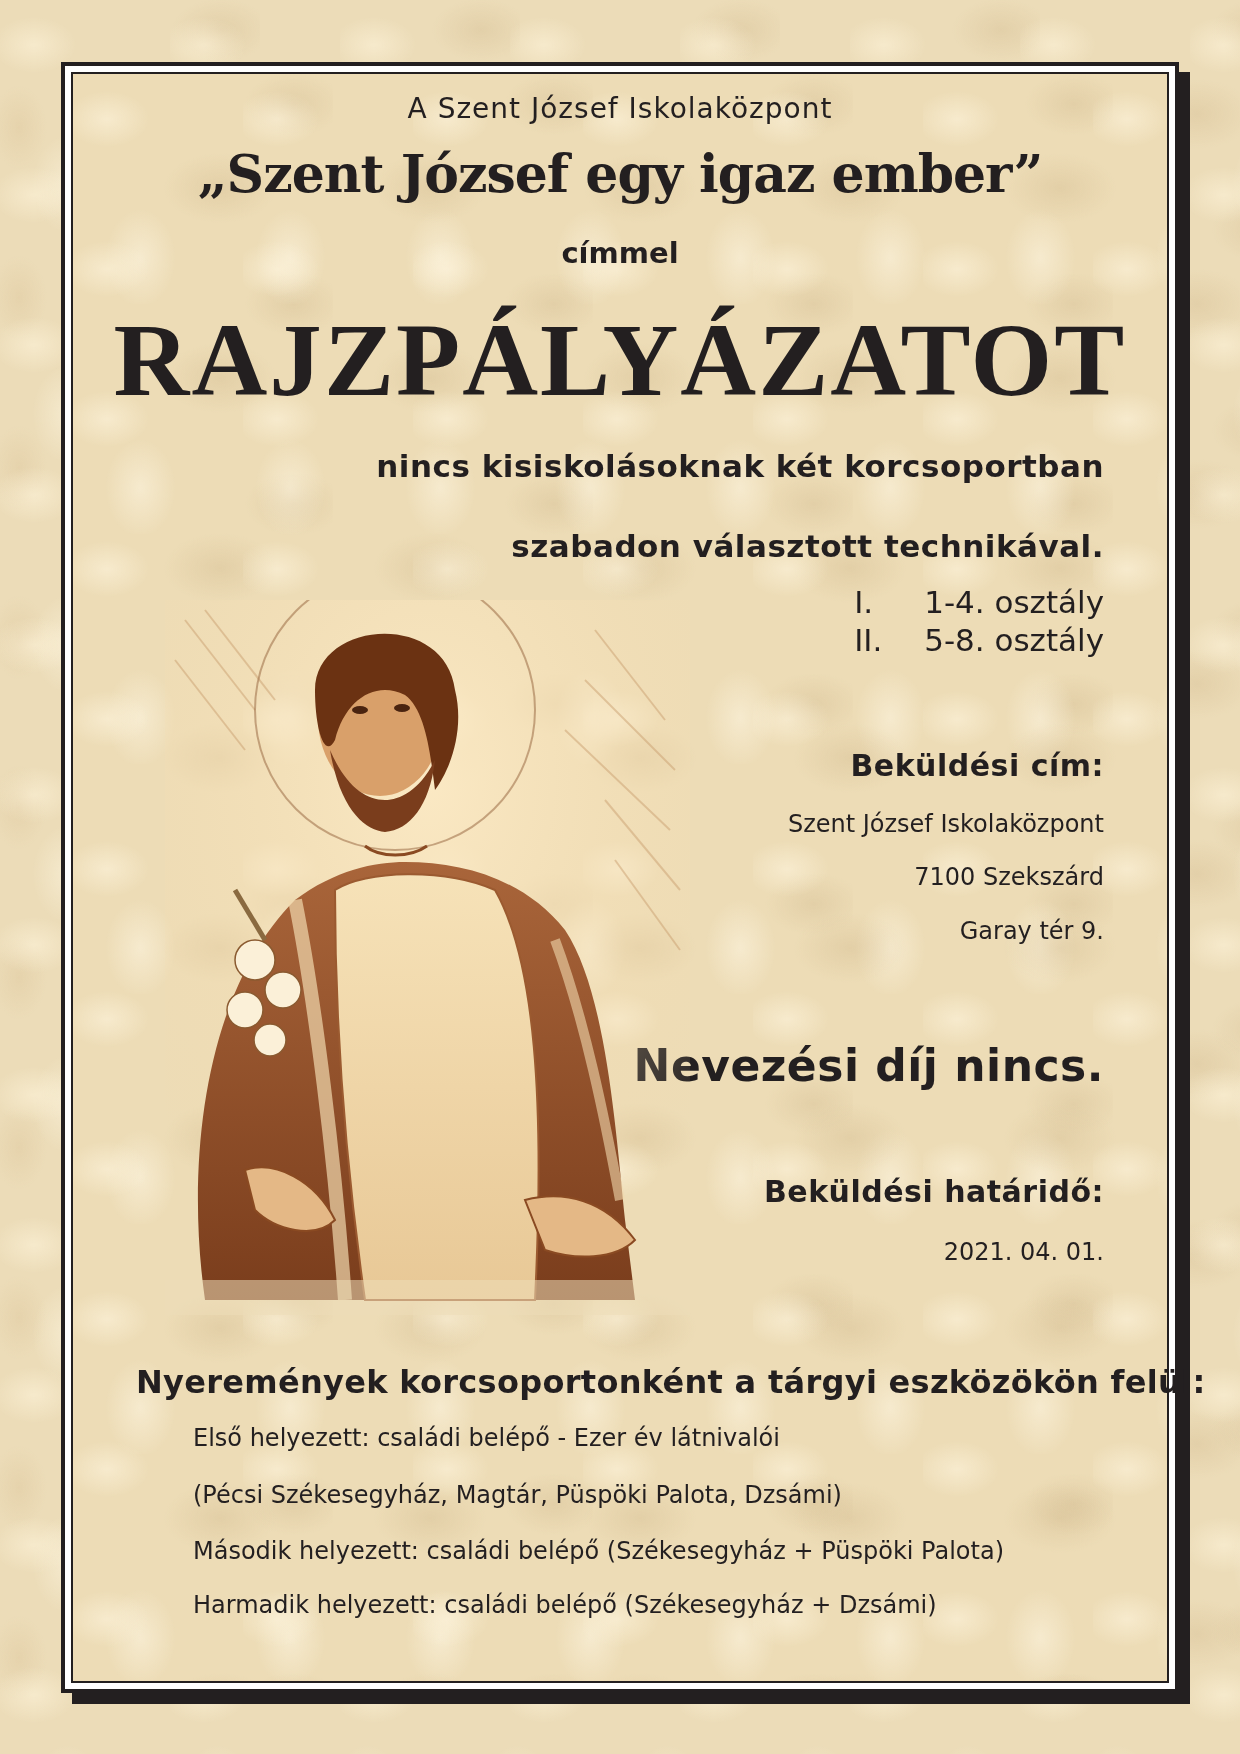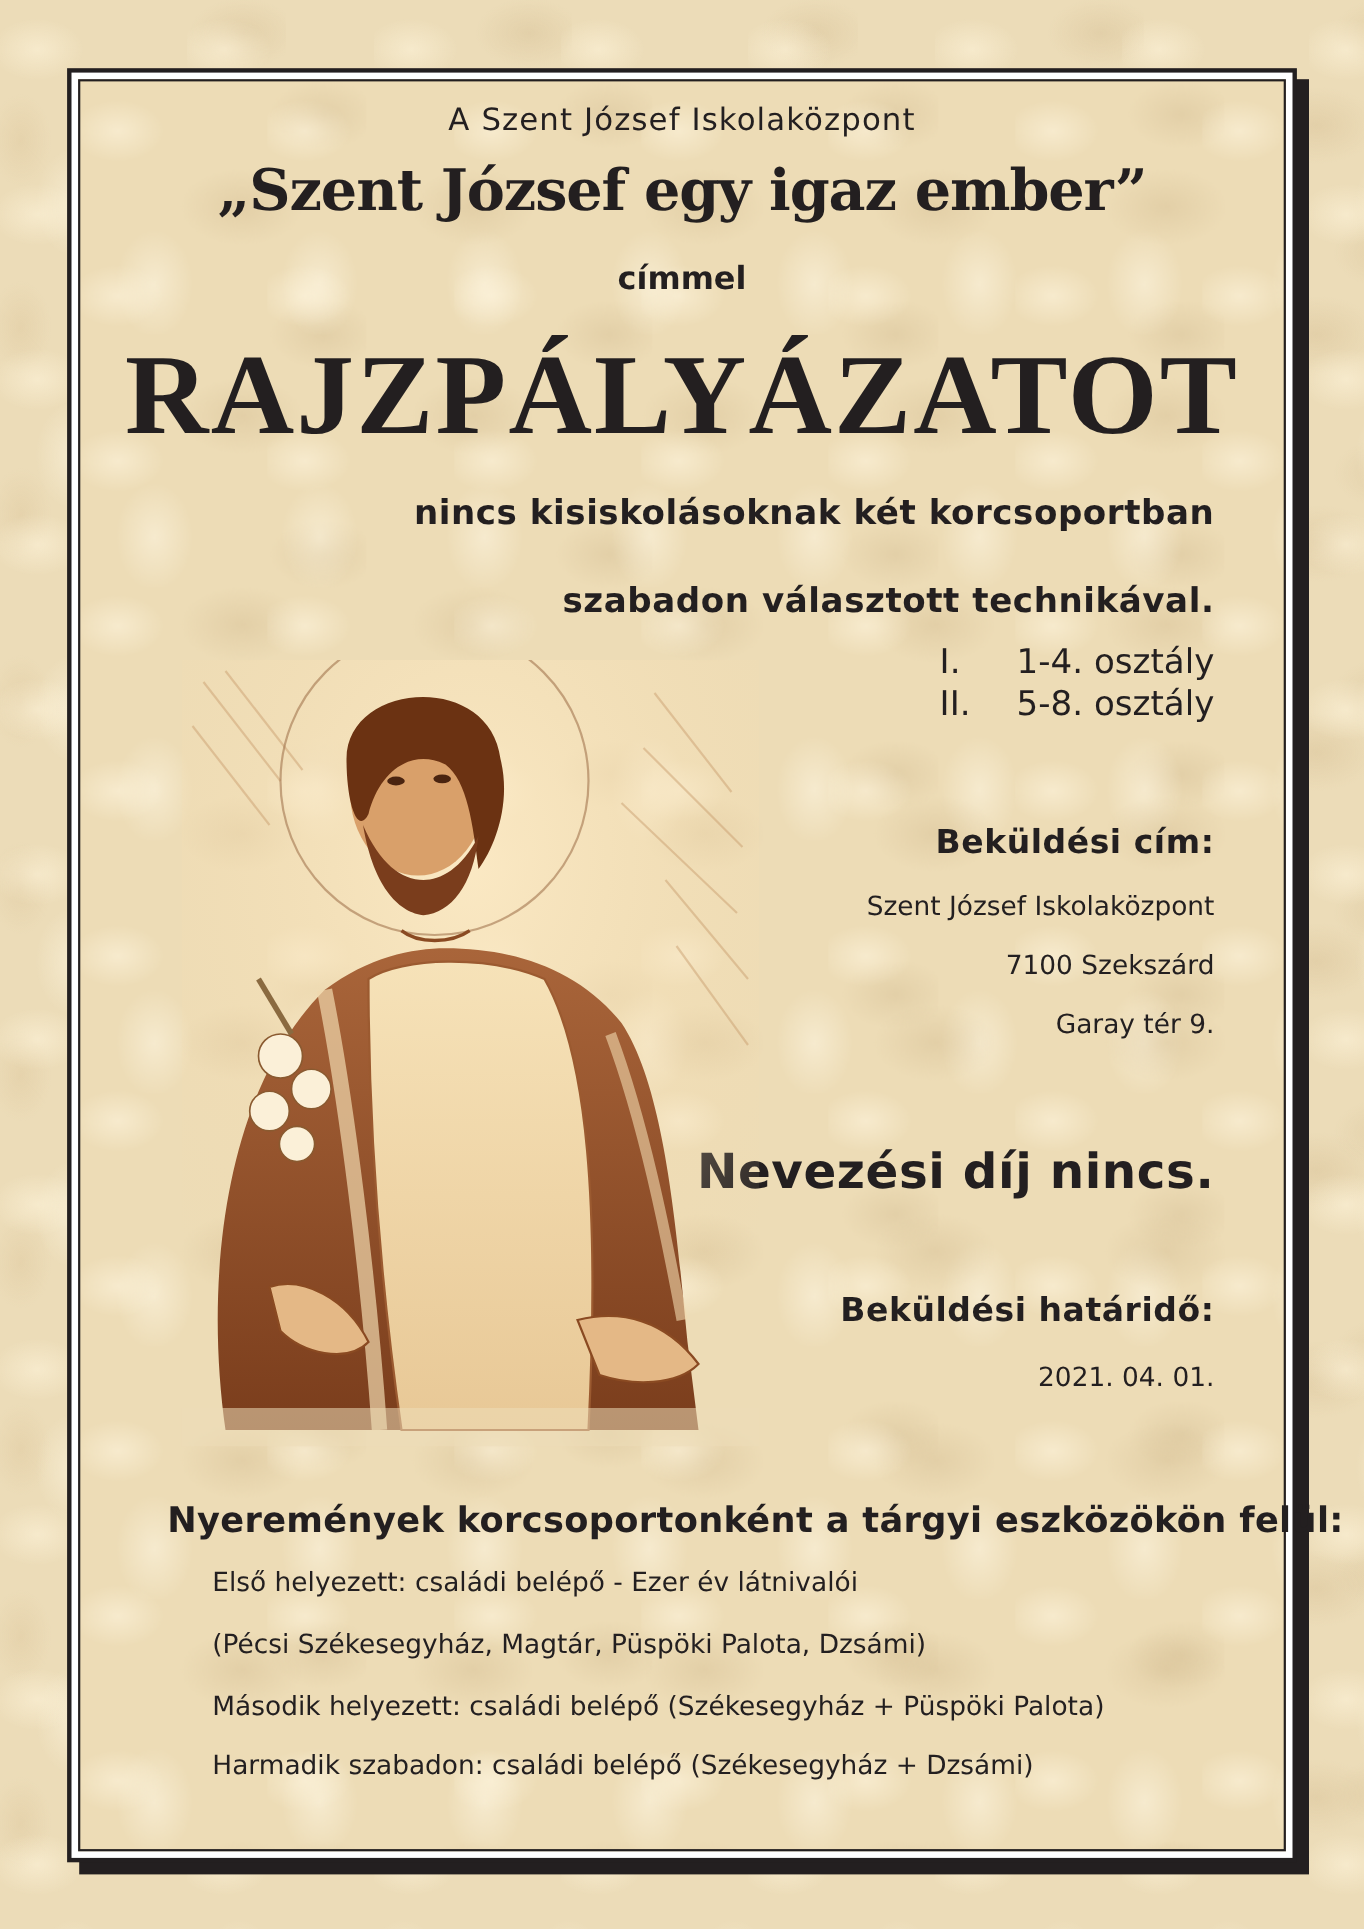--- a/index.html
+++ b/index.html
@@ -43,21 +43,21 @@
   .g2{top:622px;}
   .h{font-size:30px;font-weight:bold;letter-spacing:.5px;}
   .addr{font-size:24px;}
   .a-h{top:748px;}
   .a1{top:810px;}
   .a2{top:863px;}
   .a3{top:917px;text-align:right;}
   .fee{top:1040px;font-size:44px;font-weight:bold;letter-spacing:.5px;}
   .dl-h{top:1174px;}
   .dl{top:1238px;font-size:24px;}
-  .prize-h{top:1363px;left:152px;font-size:32px;font-weight:bold;letter-spacing:.3px;}
+  .prize-h{top:1363px;left:136px;font-size:32px;font-weight:bold;letter-spacing:.3px;}
   .prize{left:193px;font-size:24px;}
   .prize b{font-weight:normal;}
   .p1{top:1424px;}
   .p1b{top:1481px;}
   .p2{top:1537px;}
   .p3{top:1591px;}
   .art{position:absolute;left:165px;top:600px;width:525px;height:715px;}
 </style>
 </head>
 <body>
@@ -146,15 +146,15 @@
 <div class="t prize p1">
   <b>Első helyezett:</b>
   <span>családi belépő - Ezer év látnivalói</span>
 </div>
 <div class="t prize p1b">(Pécsi Székesegyház, Magtár, Püspöki Palota, Dzsámi)</div>
 <div class="t prize p2">
   <b>Második helyezett:</b>
   <span>családi belépő (Székesegyház + Püspöki Palota)</span>
 </div>
 <div class="t prize p3">
-  <b>Harmadik szabadon:</b>
+  <b>Harmadik helyezett:</b>
   <span>családi belépő (Székesegyház + Dzsámi)</span>
 </div>
 
 </body></html>

